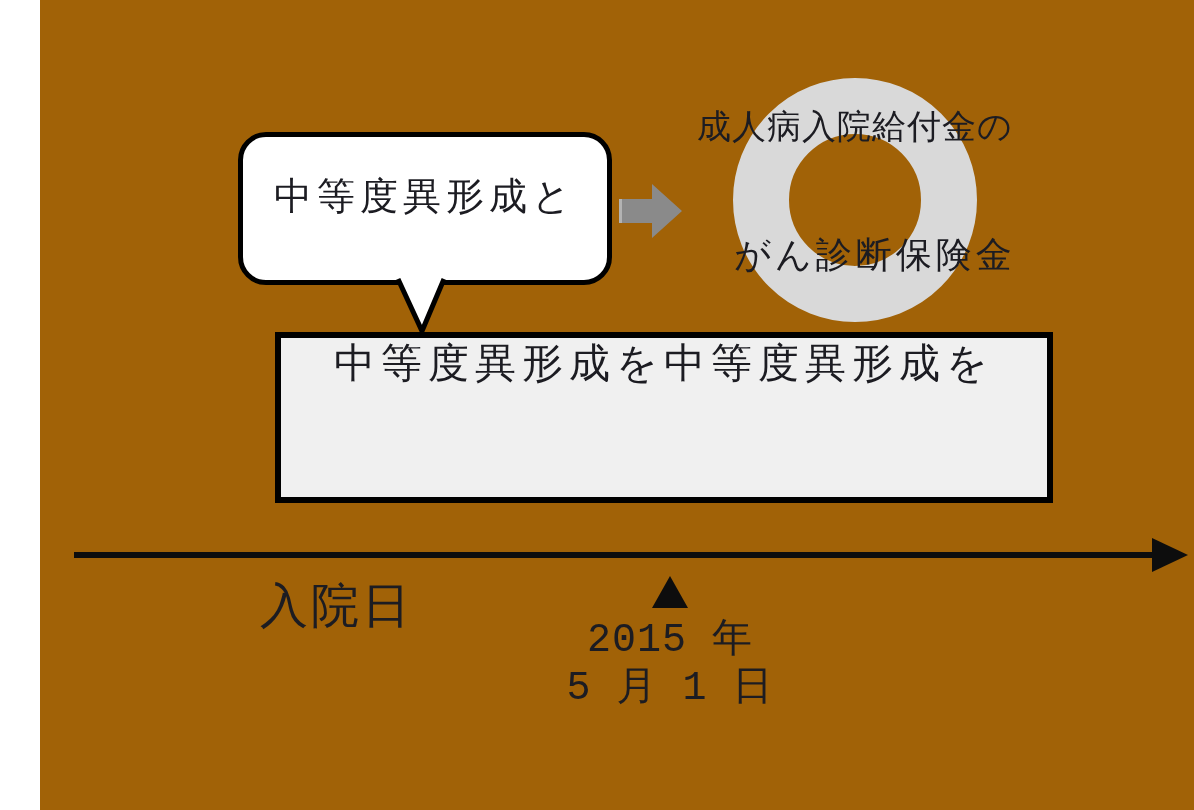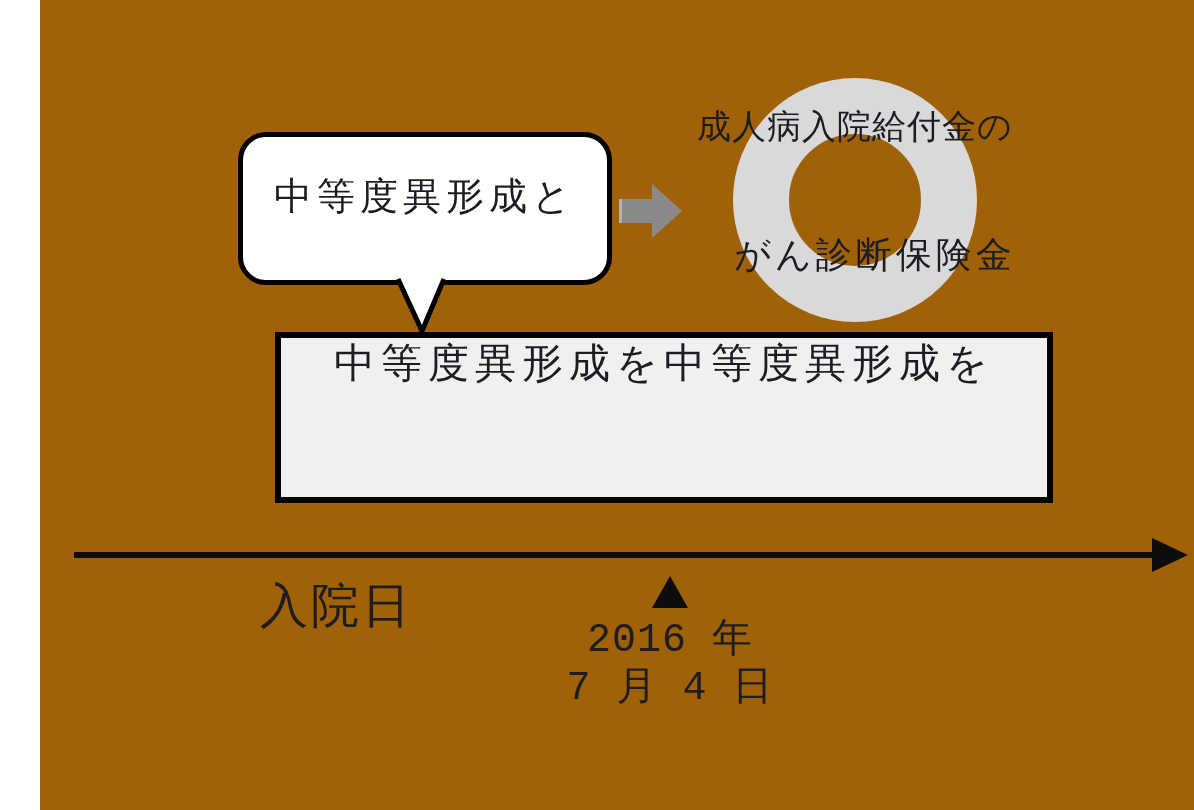--- a/index.html
+++ b/index.html
@@ -145,22 +145,22 @@
 
   <div class="bubble">
     <div class="bubble-text">
       <div>中等度異形成と</div>
     </div>
   </div>
 
   <div class="tl-label start">入院日</div>
 
   <div class="marker-date">
-    <div>2016 年</div>
-    <div>7 月 4 日</div>
+    <div>2015 年</div>
+    <div>5 月 1 日</div>
   </div>
 
   <svg class="overlay" viewBox="0 0 1194 810" xmlns="http://www.w3.org/2000/svg">
 
     <path d="M358,279 L382,331 L404,279" fill="#ffffff" stroke="#000000" stroke-width="5"></path>
 
     <rect x="579" y="199" width="9" height="24" fill="#b3b3b3"></rect>
     <polygon points="582,199 612,199 612,184 642,211 612,238 612,223 582,223" fill="#8a8a8a"></polygon>
 
     <line x1="34" y1="555" x2="1116" y2="555" stroke="#0d0d0d" stroke-width="6"></line>

